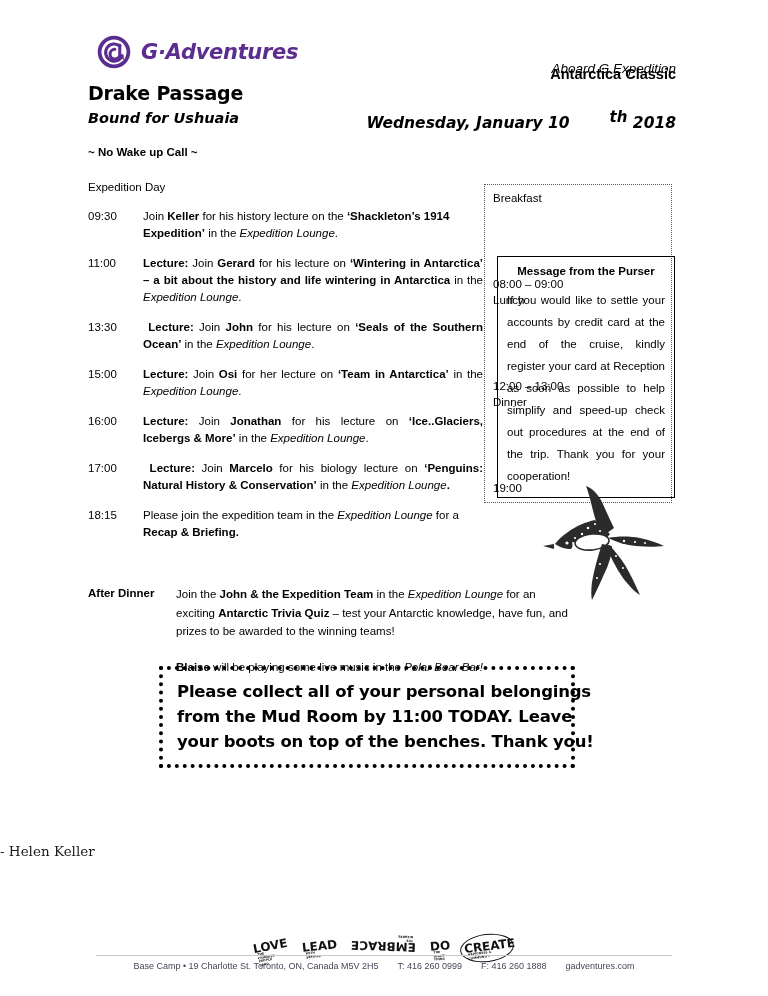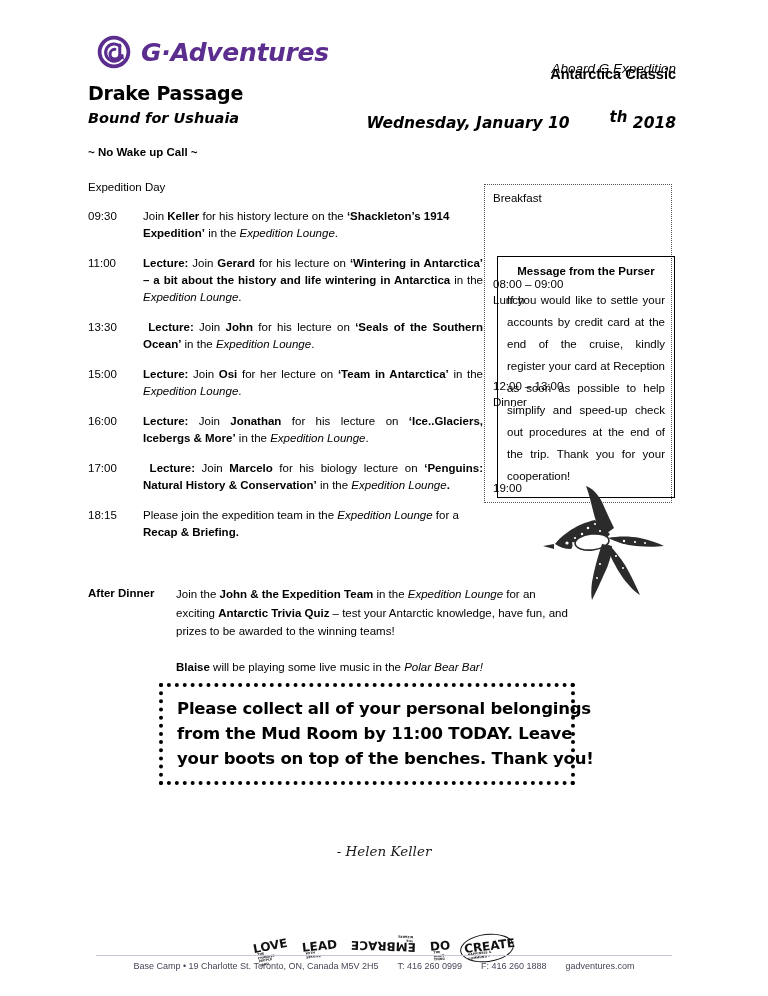--- a/index.html
+++ b/index.html
@@ -28,21 +28,21 @@
     top: 34px;
     display: flex;
     align-items: center;
     gap: 9px;
   }
   .logo-mark { width: 36px; height: 36px; display: block; }
   .logo-word {
     font-family: "DejaVu Sans", sans-serif;
     font-weight: bold;
     font-style: italic;
-    font-size: 25px;
+    font-size: 21px;
     letter-spacing: -0.3px;
     color: #5B2D8E;
     white-space: nowrap;
   }
 
   .trip-name {
     position: absolute;
     right: 92px;
     top: 41px;
     font-family: "Liberation Sans", sans-serif;
@@ -212,21 +212,21 @@
     left: 540px;
     top: 484px;
     width: 130px;
     height: 118px;
   }
 
   
   .notice {
     position: absolute;
     left: 159px;
-    top: 683px;
+    top: 666px;
     width: 416px;
     box-sizing: border-box;
     border: 4px dotted #000;
     padding: 9px 14px 10px 14px;
     text-align: right;
   }
   .notice-line {
     font-family: "DejaVu Sans", sans-serif;
     font-weight: bold;
     font-size: 16.5px;
@@ -245,23 +245,22 @@
     font-family: "DejaVu Serif", serif;
     font-style: italic;
     font-size: 14px;
     color: #1a1a1a;
   }
   .quote-author {
     position: absolute;
     left: 0;
     right: 0;
     top: 843px;
-    text-align: center;
+    text-align: left;
     font-family: "DejaVu Serif", serif;
-    font-style: italic;
     font-size: 13.5px;
     color: #1a1a1a;
   }
 
   
   .values {
     position: absolute;
     left: 0;
     right: 0;
     top: 918px;

